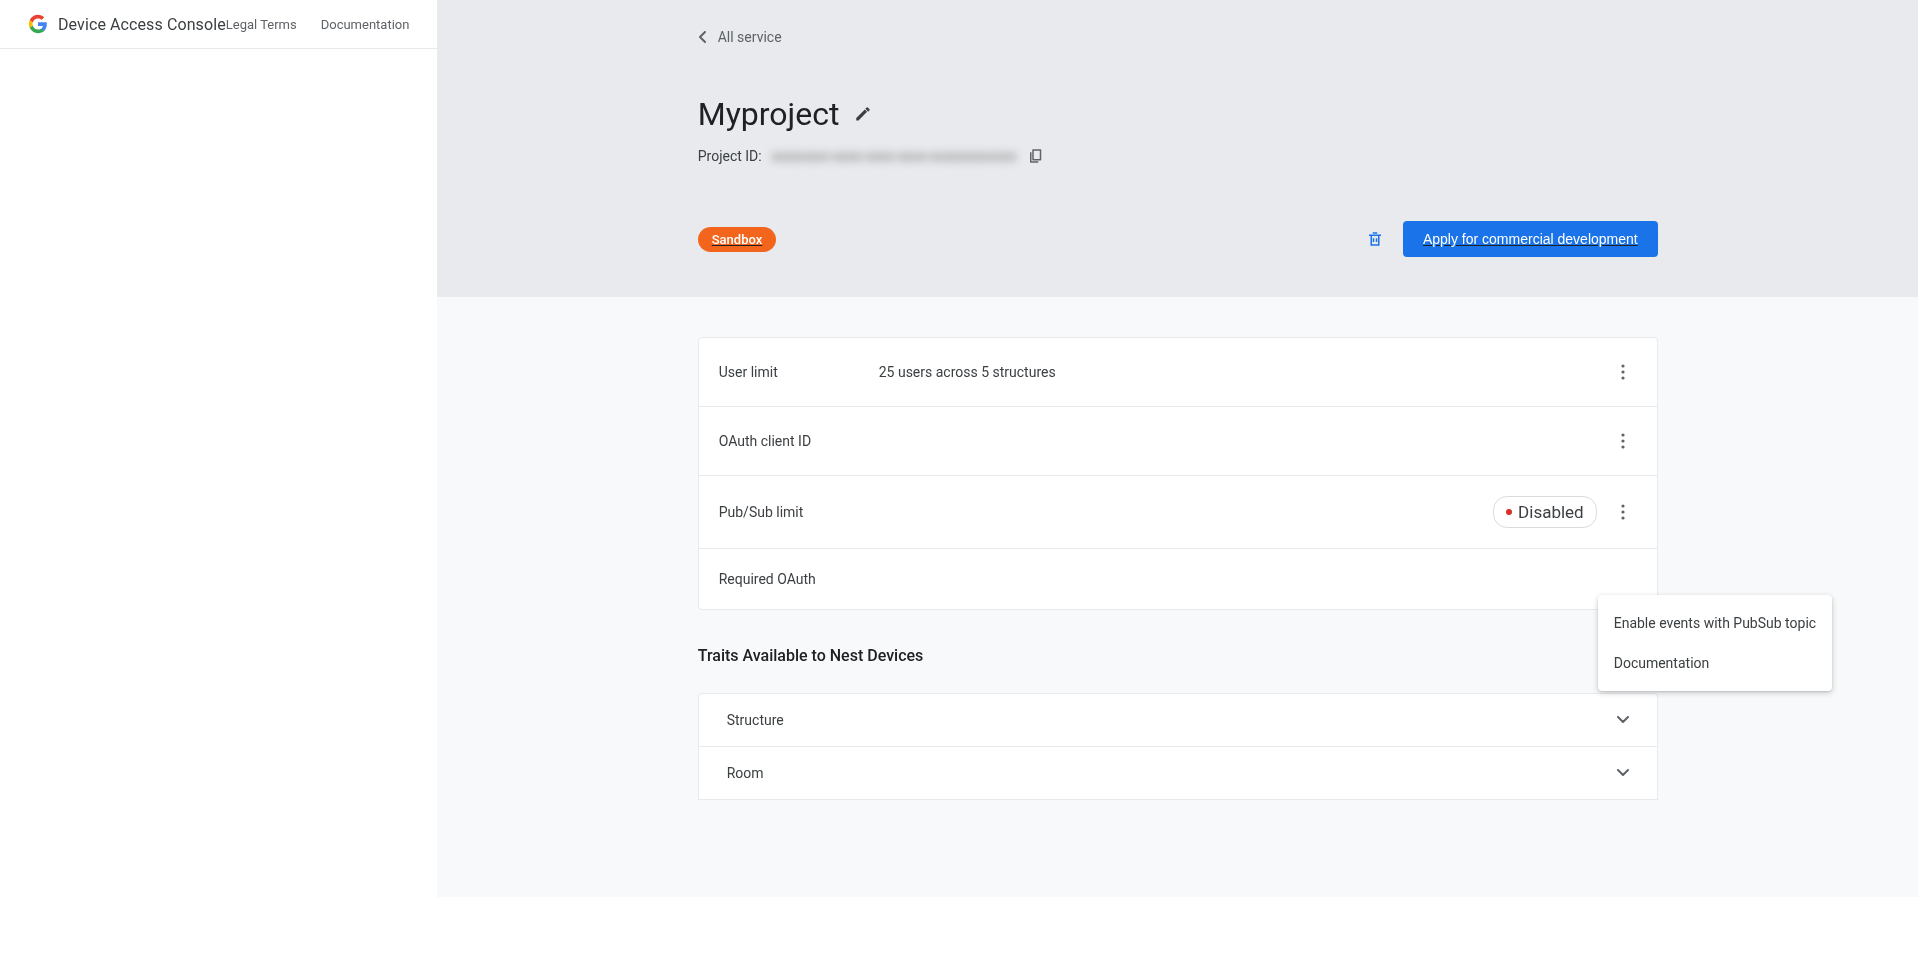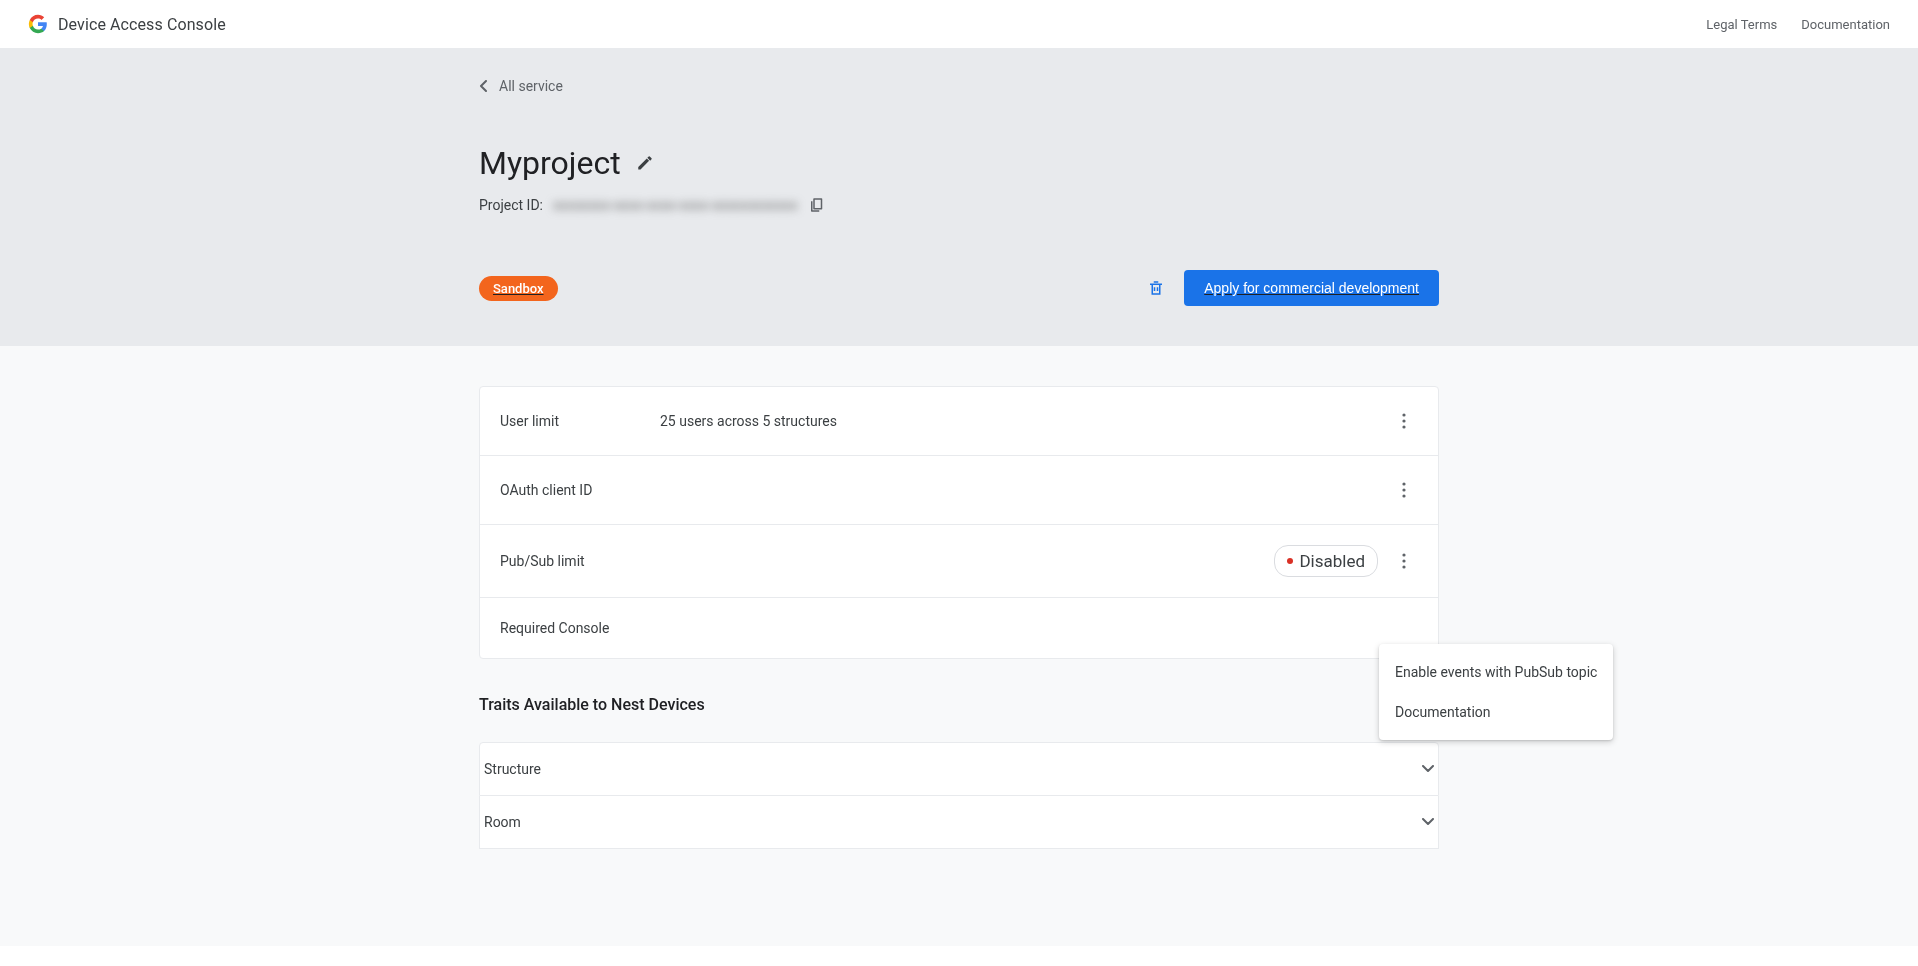--- a/index.html
+++ b/index.html
@@ -7,21 +7,21 @@
   body {
     font-family: 'Google Sans', Roboto, Arial, sans-serif;
     background: #fff;
     color: #202124;
     overflow: hidden;
   }
   .viewport {
     width: 100%;
     height: 100vh;
     display: flex;
-    flex-direction: column;
+    flex-direction: row;
   }
   
   .topbar {
     height: 49px;
     display: flex;
     align-items: center;
     padding: 0 28px;
     border-bottom: 1px solid #e8eaed;
     flex-shrink: 0;
   }
@@ -184,21 +184,21 @@
     display:flex; align-items:center; justify-content:center;
     cursor: pointer;
     color: #5f6368;
     border-radius: 50%;
   }
   .traits-section { margin-top: 36px; }
   .trait-row {
     background: #fff;
     border: 1px solid #e8eaed;
     border-top: none;
-    padding: 18px 4px;
+    padding: 18px 28px;
     display: flex;
     align-items: center;
     font-size: 14px;
     color: #3c4043;
     cursor: pointer;
   }
   .trait-row:first-of-type { border-top: 1px solid #e8eaed; border-radius: 4px 4px 0 0;}
   .expand-icon { margin-left: auto; color: #5f6368; display:flex; }
   
   .popup {
@@ -330,21 +330,21 @@
               <span class="more-btn">
                 <svg width="4" height="16" viewBox="0 0 4 16">
                     <circle cx="2" cy="2" r="1.6" fill="#5f6368"></circle>
                     <circle cx="2" cy="8" r="1.6" fill="#5f6368"></circle>
                     <circle cx="2" cy="14" r="1.6" fill="#5f6368"></circle>
                   </svg>
               </span>
             </div>
           </div>
           <div class="info-row">
-            <div class="info-label">Required Console</div>
+            <div class="info-label">Required OAuth</div>
           </div>
         </div>
 
         <div class="popup">
           <div class="popup-item">Enable events with PubSub topic</div>
           <div class="popup-item">Documentation</div>
         </div>
 
         <div class="traits-section">
           <h2 class="section-title">Traits Available to Nest Devices</h2>

